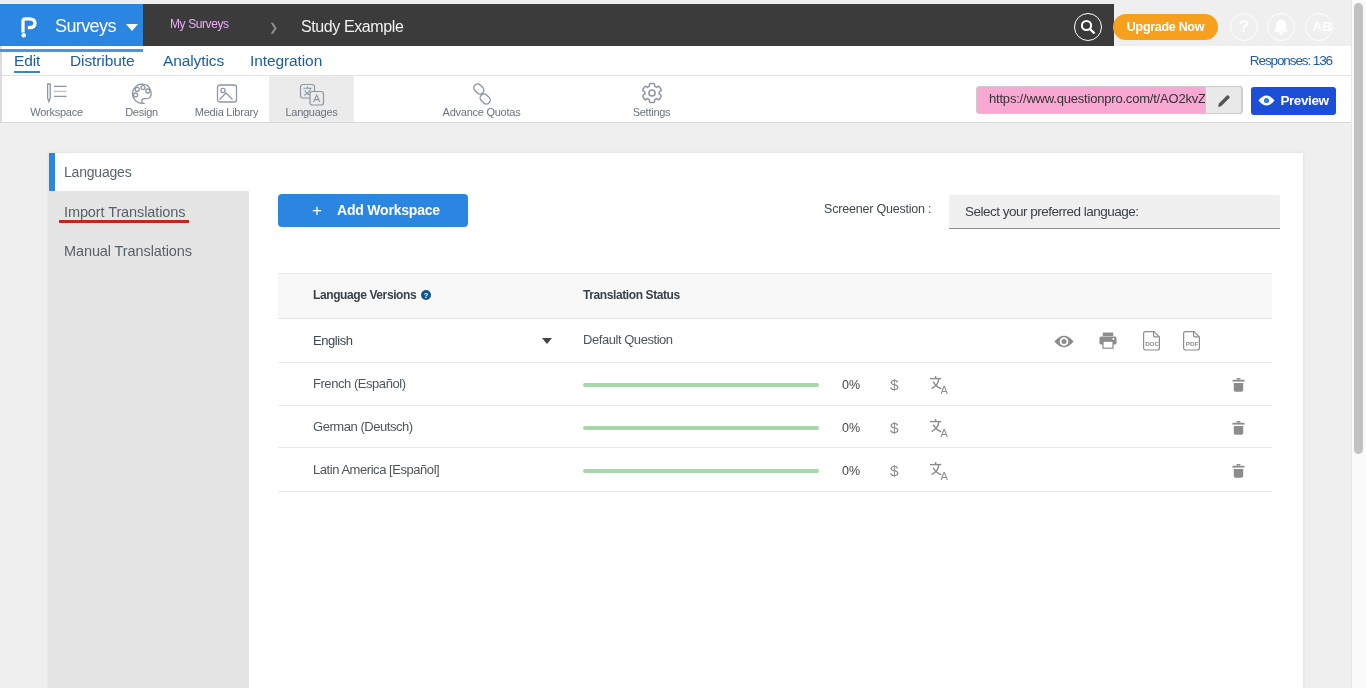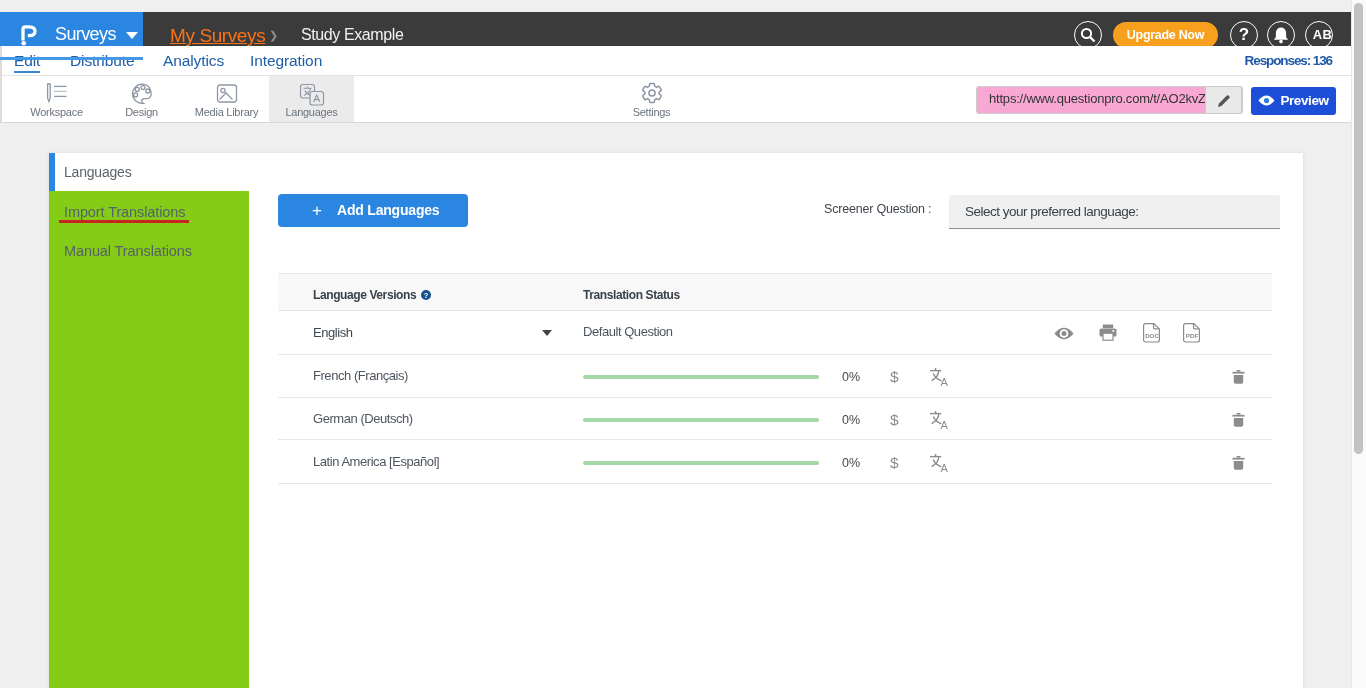--- a/index.html
+++ b/index.html
@@ -1,50 +1,50 @@
 <!DOCTYPE html>
 <html><head>
 <meta charset="utf-8">
 <style>
 * { margin:0; padding:0; box-sizing:border-box; }
 html,body { width:1366px; height:688px; overflow:hidden; }
 body { font-family:"Liberation Sans",sans-serif; position:relative; background:#efefef; }
-#topbar { position:absolute; left:0; top:12px; width:1351px; height:46px; background:#3b3b3b; }
+#topbar { position:absolute; left:0; top:4px; width:1114px; height:46px; background:#3b3b3b; }
 #logo { position:absolute; left:0; top:0; width:143px; height:46px; background:#2b86e2; }
 #logo .sv { position:absolute; left:55px; top:12px; color:#fff; font-size:18px; letter-spacing:-0.6px; }
 #logo .car { position:absolute; left:126px; top:20px; width:0; height:0; border-left:6px solid transparent; border-right:6px solid transparent; border-top:7px solid #fff; }
-.crumb1 { position:absolute; left:170px; top:13px; color:#f97316; font-size:19px; letter-spacing:-0.4px;text-decoration:underline; }
+.crumb1 { position:absolute; left:170px; top:13px; color:#f0abfc; font-size:12px; letter-spacing:-0.4px; }
 .crumbsep { position:absolute; left:269px; top:17px; color:#8f8f8f; font-size:11px; }
 .crumb2 { position:absolute; left:301px; top:14px; color:#f2f2f2; font-size:16px; letter-spacing:-0.4px; }
 .cicn { position:absolute; top:9px; width:28px; height:28px; border:1.4px solid #fff; border-radius:50%; }
 #upgrade { position:absolute; left:1113px; top:10px; width:105px; height:26px; background:#f7a01e; border-radius:13px; color:#fff; font-size:12.5px; font-weight:bold; text-align:center; line-height:26px; letter-spacing:-0.3px; }
 #navrow { position:absolute; left:0; top:46px; width:1351px; height:30px; background:#fff; border-bottom:1px solid #e3e3e3; }
 .tab { position:absolute; top:6px; color:#1e5da7; font-size:15.5px; letter-spacing:-0.1px; }
 #edittab u { text-decoration:none; border-bottom:2.5px solid #3b86d0; padding-bottom:2px; }
-#resp { position:absolute; right:19px; top:7px; color:#2059a7; font-size:13.5px; font-weight:bold; letter-spacing:-1.1px; }
+#resp { position:absolute; right:19px; top:7px; color:#2059a7; font-size:13.5px; font-weight:normal; letter-spacing:-1.1px; }
 #toolbar { position:absolute; left:0; top:76px; width:1351px; height:47px; background:#fff; border-bottom:1px solid #d8d8d8; }
 .titem { position:absolute; top:0; width:85px; height:46px; text-align:center; }
 .titem svg { display:block; margin:7px auto 0; }
 .titem .lbl { margin-top:1px; white-space:nowrap; font-size:11px; color:#6a737d; letter-spacing:-0.25px; }
 .titem.sel { background:#ebebeb; }
 #urlbox { position:absolute; left:976px; top:10px; width:267px; height:28px; border:1px solid #ccc; border-radius:3px; background:#f9a8d4; font-size:13px; color:#333; line-height:24px; padding-left:12px; letter-spacing:-0.2px; }
 #pencilbox { position:absolute; left:1205px; top:10px; width:37px; height:28px; background:#e9e9e9; border:1px solid #ccc; border-radius:0 3px 3px 0; text-align:center; }
 #preview { position:absolute; left:1251px; top:11px; width:85px; height:28px; background:#1d4ed8; border-radius:3px; color:#fff; font-size:13.5px; font-weight:bold; text-align:center; line-height:28px; letter-spacing:-0.4px; }
 #main { position:absolute; left:0; top:123px; width:1351px; height:565px; background:#efefef; }
 #card { position:absolute; left:49px; top:30px; width:1254px; height:535px; background:#fff; box-shadow:0 0 3px rgba(0,0,0,0.10); }
 #accent { position:absolute; left:0; top:0; width:6px; height:38px; background:#2b86e2; }
 #cardtitle { position:absolute; left:15px; top:11px; font-size:14px; color:#5a646b; letter-spacing:-0.2px; }
-#sidebar { position:absolute; left:0; top:38px; width:200px; height:497px; background:#84cc16; }
+#sidebar { position:absolute; left:0; top:38px; width:200px; height:497px; background:#e5e5e5; }
 .sitem { position:absolute; left:15px; font-size:14.5px; color:#57616b; letter-spacing:-0.1px; }
 #redline { position:absolute; left:10px; top:28.5px; width:130px; height:3.5px; background:#c52421; }
 #addbtn { position:absolute; left:229px; top:40.5px; width:190px; height:33px; background:#2b86e2; border-radius:4px; color:#fff; text-align:left; line-height:33px; font-size:14px; font-weight:bold; letter-spacing:-0.2px; }
 #screenlbl { position:absolute; left:775px; top:49px; font-size:12.5px; color:#40474e; letter-spacing:-0.2px; }
 #screensel { position:absolute; left:900px; top:42px; width:331px; height:34px; background:#f0f0f0; border-bottom:1px solid #8f8f8f; border-radius:2px 2px 0 0; font-size:13.5px; letter-spacing:-0.5px; color:#3a4147; line-height:33px; padding-left:16px; }
 #tbl { position:absolute; left:229px; top:120px; width:994px; }
-.thead { position:relative; height:38px; background:#f8f8f8; border-top:1px solid #e7e7e7; border-bottom:1px solid #e4e4e4; }
+.thead { position:relative; height:46px; background:#f8f8f8; border-top:1px solid #e7e7e7; border-bottom:1px solid #e4e4e4; }
 .th { position:absolute; top:14px; font-size:12px; font-weight:bold; color:#39424a; letter-spacing:-0.4px; }
 .trow { position:relative; border-bottom:1px solid #e8e8e8; }
 .cell { position:absolute; font-size:13px; color:#4d565e; letter-spacing:-0.45px; }
 .pbar { position:absolute; left:305px; width:236px; height:4px; border-radius:2px; background:#a5d7a7; }
 .pct { position:absolute; left:564px; font-size:12.5px; color:#464646; }
 #scroll { position:absolute; left:1351px; top:0; width:15px; height:688px; background:#fafafa; border-left:1px solid #e6e6e6; }
 #thumb { position:absolute; left:2px; top:3px; width:9px; height:451px; border-radius:4.5px; background:#c2c2c2; }
 .icn { position:absolute; }
 .dollar { font-size:15.5px; color:#8c8c8c; letter-spacing:0; }
 </style>
@@ -128,20 +128,27 @@
   </div>
   <div class="titem sel" style="left:269px;">
     <svg width="26" height="24" viewBox="0 0 26 24" fill="none" stroke="#8d97a5" stroke-width="1.2">
       <rect x="1.5" y="1.5" width="14" height="13.5" rx="2.5"></rect>
       <path d="M4.5 5.2 h8 M8.5 3.4 v1.8 M11.5 5.2 c0 3-3.5 6-6.5 7 M5.8 7.5 c1.5 2.5 4 4.5 6.5 5.2" stroke-width="1.1"></path>
       <rect x="11" y="8.5" width="13.5" height="13.5" rx="2.5" fill="#ebebeb"></rect>
       <path d="M14.5 19 l3.2 -7 l3.2 7 M15.6 16.6 h4.3" stroke-width="1.1"></path>
     </svg>
     <div class="lbl" style="margin-top:-1px;">Languages</div>
   </div>
+  <div class="titem" style="left:439px;">
+    <svg width="24" height="22" viewBox="0 0 24 22" fill="none" stroke="#8d97a5" stroke-width="1.4">
+      <rect x="3.4" y="2.2" width="10.8" height="7.6" rx="3.6" transform="rotate(45 8.8 6)"></rect>
+      <rect x="9.8" y="12.2" width="10.8" height="7.6" rx="3.6" transform="rotate(45 15.2 16)"></rect>
+    </svg>
+    <div class="lbl">Advance Quotas</div>
+  </div>
   <div class="titem" style="left:609px;">
     <svg width="26" height="24" viewBox="0 0 24 24" fill="none" stroke="#8d97a5" stroke-width="1.5" style="margin:5px auto 0;">
       <path d="M19.14,12.94c0.04-0.3,0.06-0.61,0.06-0.94c0-0.32-0.02-0.64-0.07-0.94l2.03-1.58c0.18-0.14,0.23-0.41,0.12-0.61l-1.92-3.32c-0.12-0.22-0.37-0.29-0.59-0.22l-2.39,0.96c-0.5-0.38-1.03-0.7-1.62-0.94L14.4,2.81c-0.04-0.24-0.24-0.41-0.48-0.41h-3.84c-0.24,0-0.43,0.17-0.47,0.41L9.25,5.35C8.66,5.59,8.12,5.92,7.63,6.29L5.24,5.33c-0.22-0.08-0.47,0-0.59,0.22L2.74,8.87C2.62,9.08,2.66,9.34,2.86,9.48l2.03,1.58C4.84,11.36,4.8,11.69,4.8,12s0.02,0.64,0.07,0.94l-2.03,1.58c-0.18,0.14-0.23,0.41-0.12,0.61l1.92,3.32c0.12,0.22,0.37,0.29,0.59,0.22l2.39-0.96c0.5,0.38,1.03,0.7,1.62,0.94l0.36,2.54c0.05,0.24,0.24,0.41,0.48,0.41h3.84c0.24,0,0.44-0.17,0.47-0.41l0.36-2.54c0.59-0.24,1.13-0.56,1.62-0.94l2.39,0.96c0.22,0.08,0.47,0,0.59-0.22l1.92-3.32c0.12-0.22,0.07-0.47-0.12-0.61L19.14,12.94z"></path>
       <circle cx="12" cy="12" r="3.1"></circle>
     </svg>
     <div class="lbl">Settings</div>
   </div>
   <div id="urlbox">https://www.questionpro.com/t/AO2kvZ</div>
   <div id="pencilbox">
     <svg width="16" height="16" viewBox="0 0 16 16" style="margin-top:6px;">
@@ -159,21 +166,21 @@
   <div id="card">
     <div id="accent"></div>
     <div id="cardtitle">Languages</div>
     <div id="sidebar">
       <div class="sitem" style="top:13px;">Import Translations</div>
       <div id="redline"></div>
       <div class="sitem" style="top:52px;">Manual Translations</div>
     </div>
     <div id="addbtn">
         <span style="position:absolute;left:34px;top:0;font-size:17px;font-weight:normal;">+</span>
-        <span style="position:absolute;left:59px;">Add Languages</span>
+        <span style="position:absolute;left:59px;">Add Workspace</span>
       </div>
     <div id="screenlbl">Screener Question :</div>
     <div id="screensel">Select your preferred language:</div>
     <div id="tbl">
       <div class="thead">
         <span class="th" style="left:35px;">Language Versions</span>
         <svg class="icn" style="left:143px;top:16px;" width="10" height="10" viewBox="0 0 10 10">
             <circle cx="5" cy="5" r="5" fill="#15538e"></circle>
             <text x="5" y="7.6" font-size="7.5" font-weight="bold" fill="#fff" text-anchor="middle" font-family="Liberation Sans">?</text>
           </svg>
@@ -199,21 +206,21 @@
             <path d="M10.6 0.9 v3.6 a1.4 1.4 0 0 0 1.4 1.4 h3.6" fill="none" stroke="#8c8c8c" stroke-width="1.2"></path>
             <text x="9" y="14.6" font-size="6.2" font-weight="bold" fill="#8c8c8c" text-anchor="middle" font-family="Liberation Sans">DOC</text>
           </svg>
         <svg class="icn" style="left:905px;top:12px;" width="19" height="20" viewBox="0 0 19 20">
             <path d="M2.6 0.6 h8.4 l5.4 5.4 v11 a2 2 0 0 1 -2 2 h-11.8 a2 2 0 0 1 -2 -2 v-14.4 a2 2 0 0 1 2 -2 z" fill="none" stroke="#8c8c8c" stroke-width="1.2"></path>
             <path d="M10.6 0.9 v3.6 a1.4 1.4 0 0 0 1.4 1.4 h3.6" fill="none" stroke="#8c8c8c" stroke-width="1.2"></path>
             <text x="9" y="14.6" font-size="6.2" font-weight="bold" fill="#8c8c8c" text-anchor="middle" font-family="Liberation Sans">PDF</text>
           </svg>
       </div>
       <div class="trow" style="height:42.5px;">
-        <span class="cell" style="left:35px;top:13px;">French (Français)</span>
+        <span class="cell" style="left:35px;top:13px;">French (Español)</span>
         <span class="pbar" style="top:20px;"></span>
         <span class="pct" style="top:15px;">0%</span>
         <span class="cell dollar" style="left:612px;top:13px;">$</span>
         <svg class="icn tricn" style="left:651px;top:12px;" width="21" height="20" viewBox="0 0 21 20">
             <use href="#trsym"></use>
             <text x="15.2" y="19" font-size="11" fill="#8c8c8c" text-anchor="middle" font-family="Liberation Sans">A</text>
           </svg>
         <svg class="icn" style="left:954px;top:15px;" width="13" height="14" viewBox="0 0 13 14">
             <rect x="4.6" y="0" width="3.8" height="1.6" fill="#8c8c8c"></rect>
             <rect x="0.5" y="1.8" width="12" height="1.8" fill="#8c8c8c"></rect>

